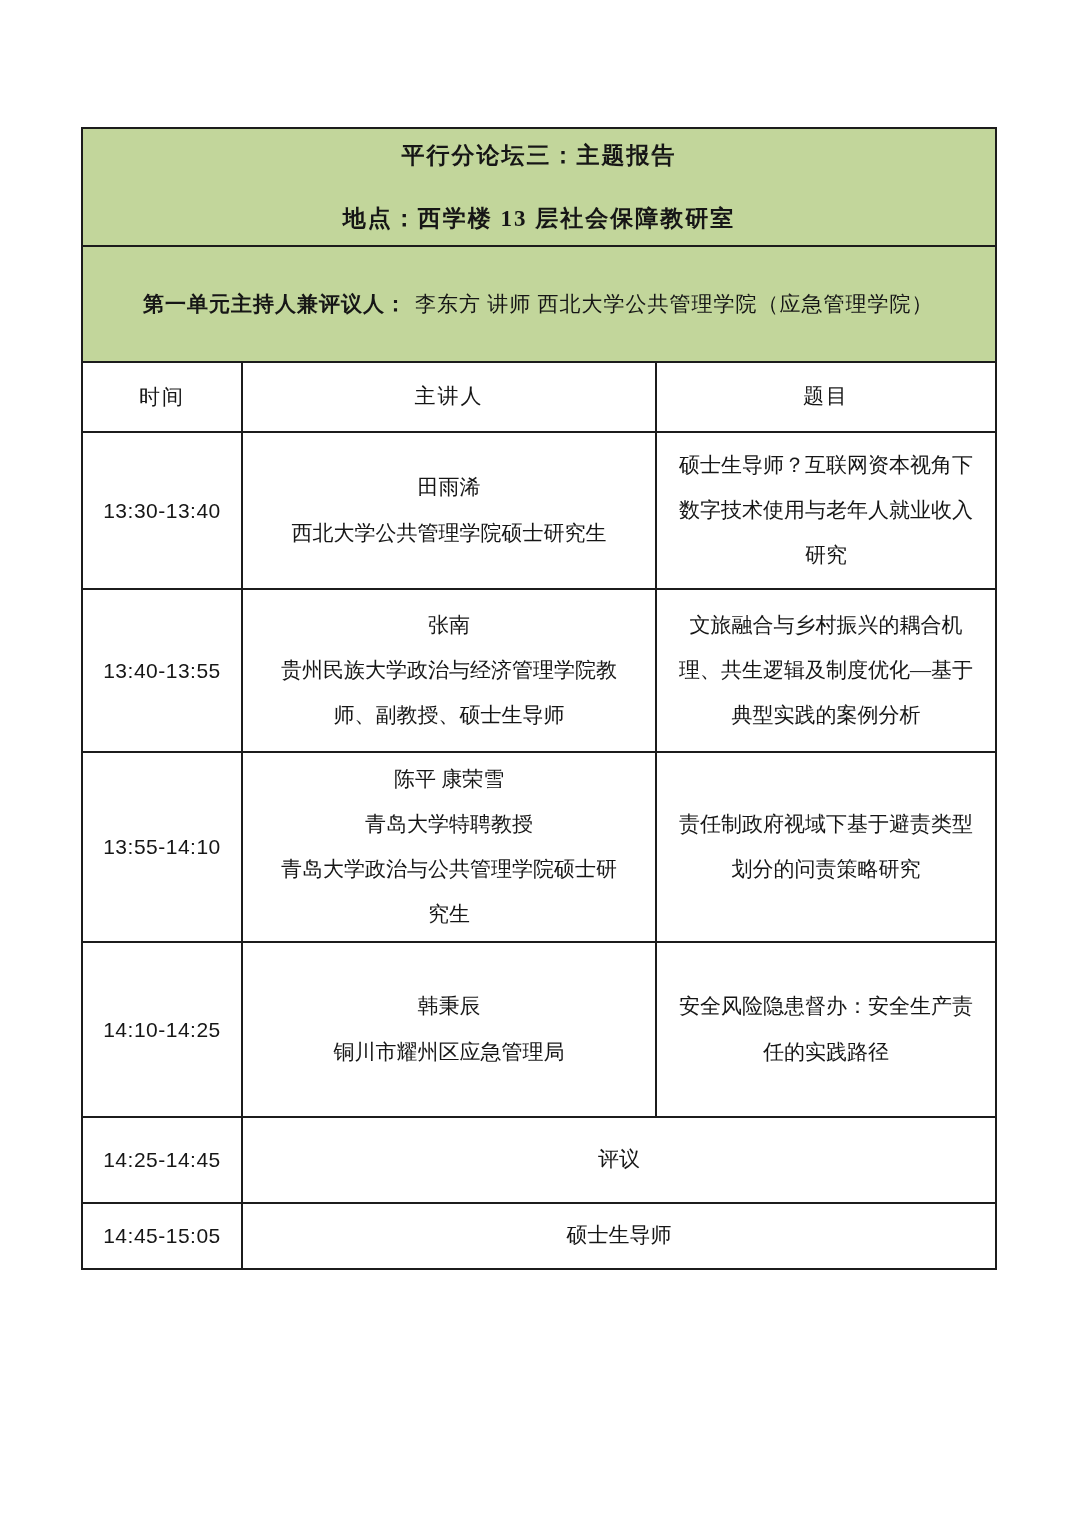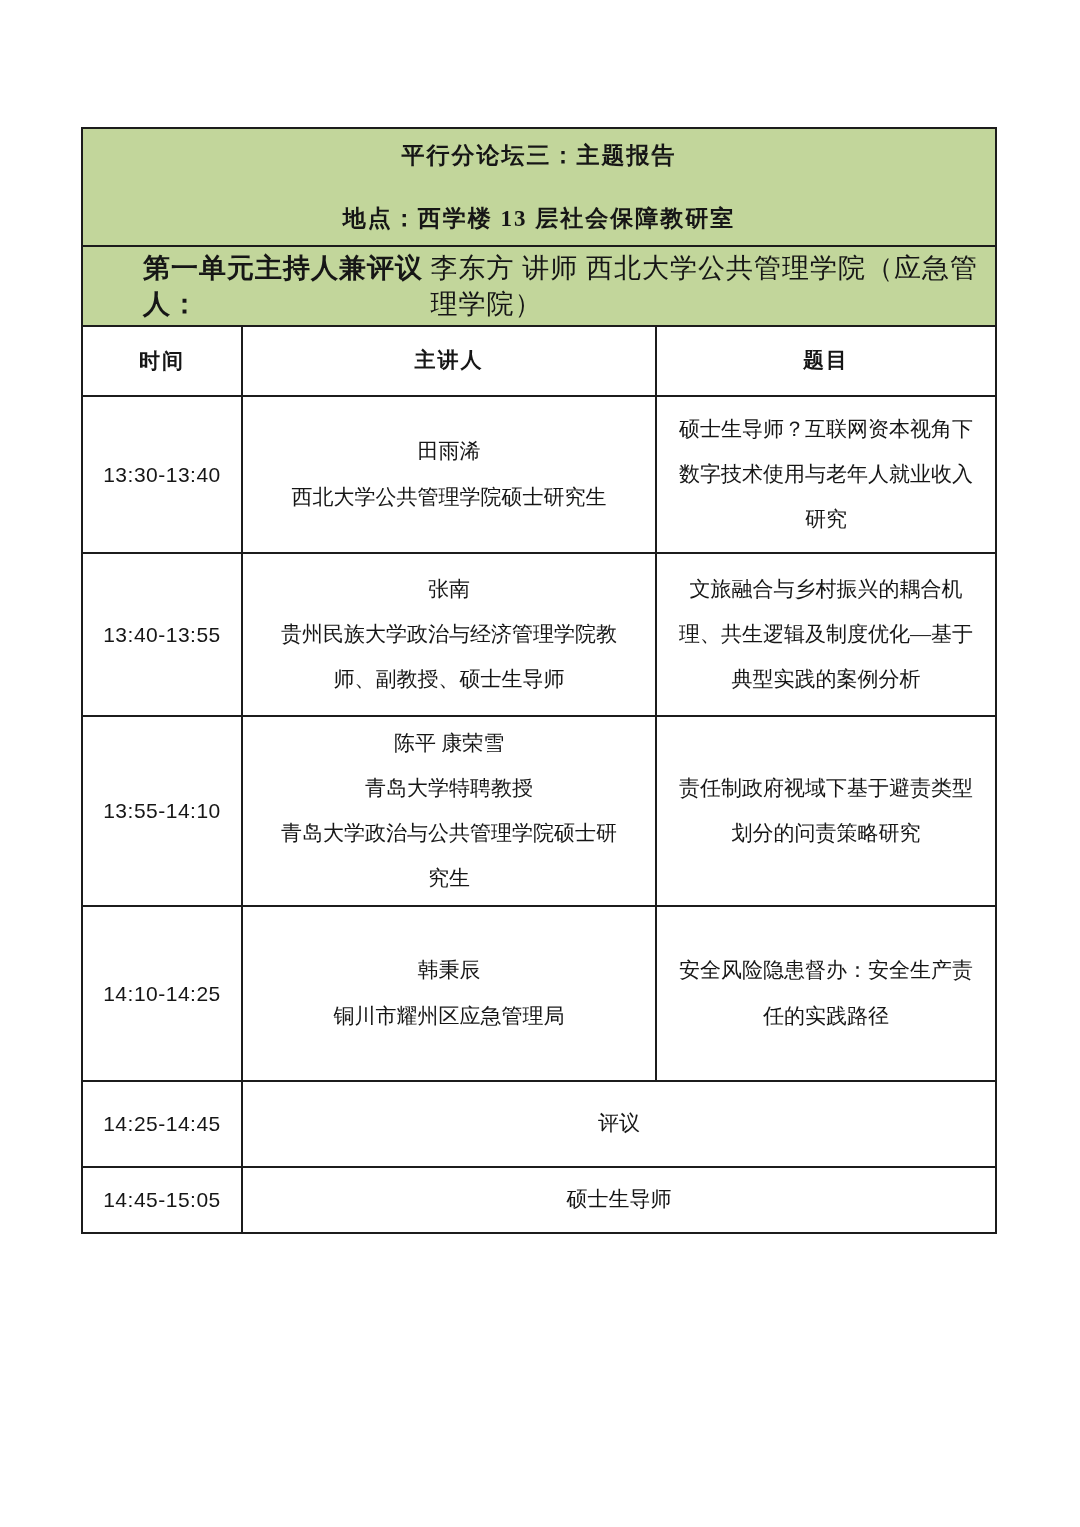--- a/index.html
+++ b/index.html
@@ -16,23 +16,23 @@
     display:flex; flex-direction:column;
     background:#ffffff;
   }
   .row { display:flex; border-top:2px solid var(--line,#1c1c1c); }
   .row:first-child { border-top:none; }
   .green { background:var(--green,#c2d69b); }
   .title-block {
     height:116px; flex-direction:column; align-items:center; justify-content:center;
     gap:32px; font-weight:bold; font-size:23px; letter-spacing:2px;
   }
-  .moderator { height:80px; align-items:center; padding-left:60px; font-size:27px; letter-spacing:1px; }
+  .moderator { height:116px; align-items:center; padding-left:60px; font-size:21px; letter-spacing:1px; }
   .moderator .lbl { font-weight:bold; }
-  .moderator .val { margin-left:0; }
+  .moderator .val { margin-left:8px; }
   .c {
     display:flex; align-items:center; justify-content:center;
     text-align:center; font-size:21px; line-height:2.15;
   }
   .c.time {
     width:158px; flex:none;
     font-family:"Liberation Sans","DejaVu Sans",sans-serif;
     font-size:21px; letter-spacing:0.5px; line-height:1.2;
   }
   .c.speaker {
@@ -40,21 +40,21 @@
     border-left:2px solid var(--line,#1c1c1c);
     white-space:pre-line; padding:8px 32px;
   }
   .c.topic {
     flex:1;
     border-left:2px solid var(--line,#1c1c1c);
     padding:0 12px;
   }
   .c.wide { flex:1; border-left:2px solid var(--line,#1c1c1c); }
   .head { height:70px; }
-  .head .c { font-weight:bold; line-height:1.1; letter-spacing:2px; }
+  .head .c { font-weight:normal; line-height:1.1; letter-spacing:2px; }
   .h-r1 { height:157px; }
   .h-r2 { height:163px; }
   .h-r3 { height:190px; }
   .h-r4 { height:175px; }
   .h-r5 { height:86px; }
   .h-r6 { height:66px; }
 </style>
 </head>
 <body style="color: rgb(22, 22, 22);">
 

